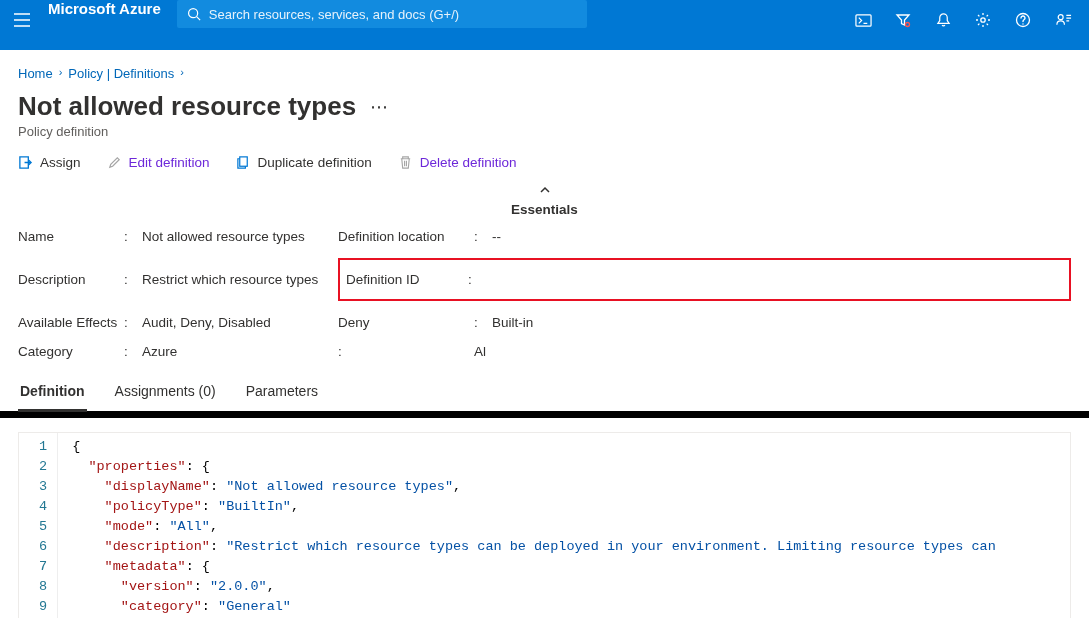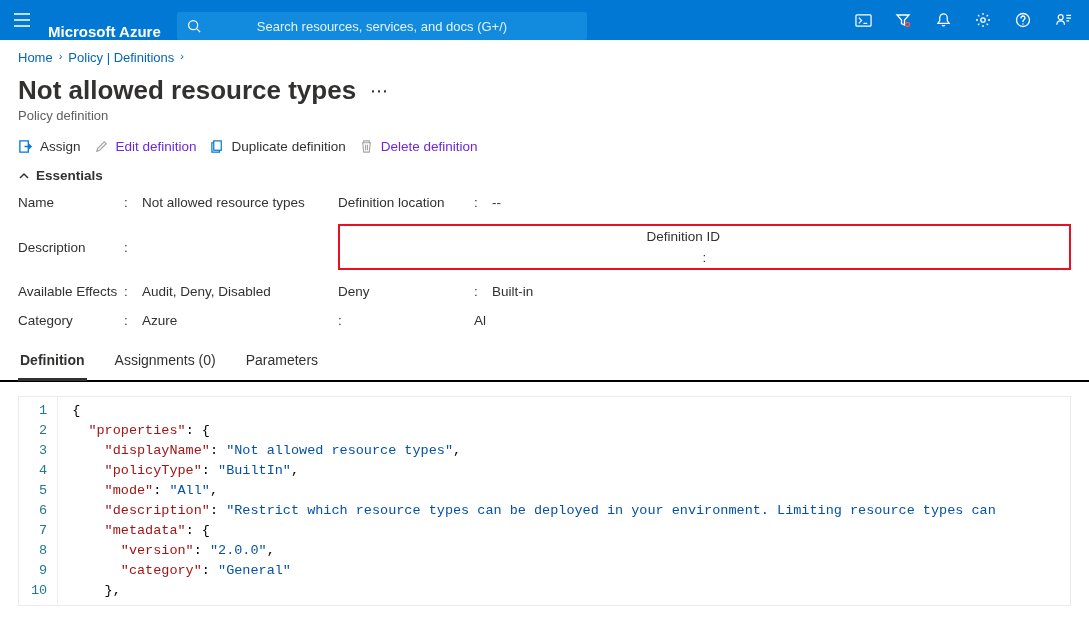--- a/index.html
+++ b/index.html
@@ -8,23 +8,23 @@
     font-size: 13px;
     color: #323130;
     background: #fff;
     width: 1089px;
     overflow-x: hidden;
   }
 
   
   .topbar {
     background: #0078d4;
-    height: 40px;
-    display: flex;
-    align-items: flex-end;
+    height: 50px;
+    display: flex;
+    align-items: flex-start;
     color: #fff;
     padding: 0 6px 0 0;
   }
   .topbar .hamburger {
     width: 44px; height: 40px;
     display: flex; align-items: center; justify-content: center;
     cursor: pointer;
   }
   .topbar .brand {
     font-size: 15px; font-weight: 600;
@@ -42,35 +42,34 @@
     padding: 0 10px;
     gap: 8px;
   }
   .searchwrap input {
     background: transparent;
     border: none;
     outline: none;
     color: #fff;
     font-size: 13px;
     flex: 1;
-    margin-left: 48px;
   }
   .searchwrap input::placeholder { color: #e6f2fb; }
   .topbar-spacer { flex: 1; }
   .topbar-icons { display: flex; }
   .topbar-icons .tbtn {
     width: 40px; height: 40px;
     display: flex; align-items: center; justify-content: center;
     cursor: pointer;
   }
   .topbar svg { stroke: #fff; fill: none; }
 
   
   .crumbs {
-    padding: 10px 18px 4px;
+    padding: 16px 18px 4px;
     font-size: 13px;
     display: flex;
     align-items: flex-start;
     gap: 6px;
   }
   .crumbs a { color: #0067b8; text-decoration: none; cursor: pointer; }
   .crumbs .chev { color: #0067b8; font-size: 11px; }
 
   
   .title-row {
@@ -80,67 +79,67 @@
     gap: 14px;
   }
   .title-row h1 { font-size: 26px; font-weight: 600; letter-spacing: 0; }
   .title-row .more { font-size: 18px; color: #323130; cursor: pointer; line-height:1; }
   .subtitle { padding: 0 18px 10px; color: #605e5c; font-size: 13px; }
 
   
   .cmdbar {
     padding: 6px 18px 10px;
     display: flex;
-    gap: 13px;
+    gap: 26px;
     align-items: flex-start;
     border-bottom: none;
   }
   .cmd {
     display: flex; align-items: center; gap: 7px;
     font-size: 13.5px; cursor: pointer;
     color: #323130;
   }
   .cmd.disabled { color: #6d28d9; cursor: default; }
   .cmd svg { width: 15px; height: 15px; }
 
   
   .essentials-h {
     padding: 4px 18px;
     display: flex; align-items: center; gap: 6px;
     font-weight: 600; font-size: 13.5px;
     cursor: pointer;
+    flex-direction: column;
   }
   .essentials-h svg { width: 12px; height: 12px; }
   .ess-grid {
     padding: 8px 18px 12px;
     display: grid;
     grid-template-columns: 100px 12px 190px 130px 12px 1fr;
     row-gap: 14px;
     column-gap: 6px;
     font-size: 13.5px;
     align-items: center;
   }
   .ess-grid .lbl { color: #323130; }
   .ess-grid .colon::before { content: ":"; }
   .ess-grid .val { color: #323130; white-space: nowrap; overflow: hidden; }
   .redbox {
     border: 2.5px solid #e81123;
-    padding: 3px 6px;
+    padding: 12px 6px;
     display: flex;
     align-items: center;
     gap: 6px;
-    flex-direction: column;
   }
   .redbox-row { grid-column: 4 / span 3; }
 
   
   .tabs {
     display: flex; gap: 26px;
     padding: 6px 18px 0;
-    border-bottom: 2px solid #000000;
+    border-bottom: 7px solid #000000;
   }
   .tab {
     padding: 6px 2px 10px;
     cursor: pointer;
     font-size: 14px;
     border-bottom: 3px solid transparent;
     margin-bottom: -1px;
   }
   .tab.active { border-bottom-color: #323130; font-weight: 600; }
 
@@ -280,20 +279,21 @@
 
   <span class="lbl">Name</span>
   <span class="colon"></span>
   <span class="val">Not allowed resource types</span>
   <span class="lbl">Definition location</span>
   <span class="colon"></span>
   <span class="val">--</span>
 
   <span class="lbl">Description</span>
   <span class="colon"></span>
+  <span class="val">Restrict which resource types</span>
   <div class="redbox redbox-row">
     <span class="lbl" style="width:116px;display:inline-block">Definition ID</span>
     <span>:</span>
   </div>
 
   <span class="lbl">Available Effects</span>
   <span class="colon"></span>
   <span class="val">Audit, Deny, Disabled</span>
   <span class="lbl">Deny</span>
   <span class="colon"></span>

